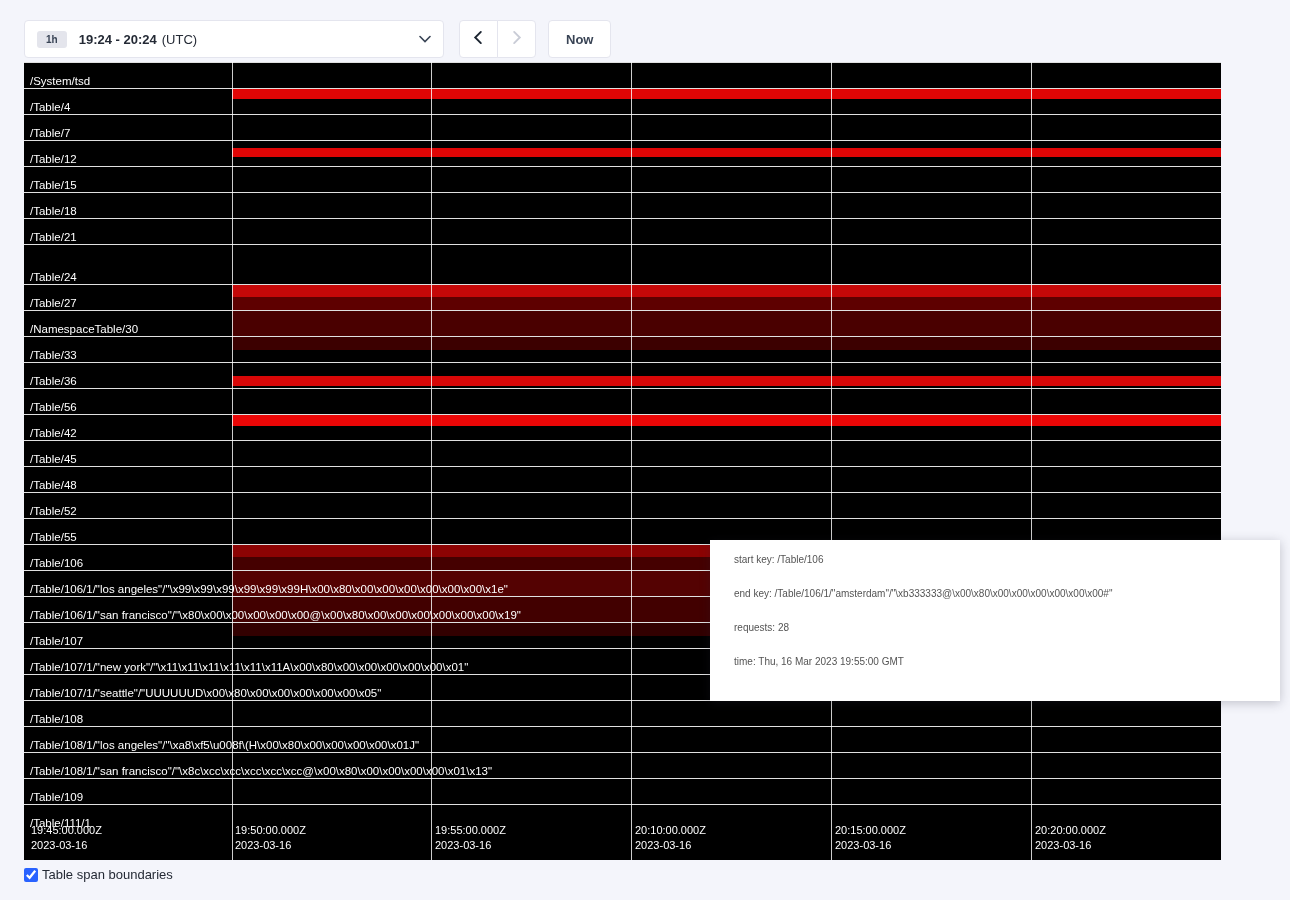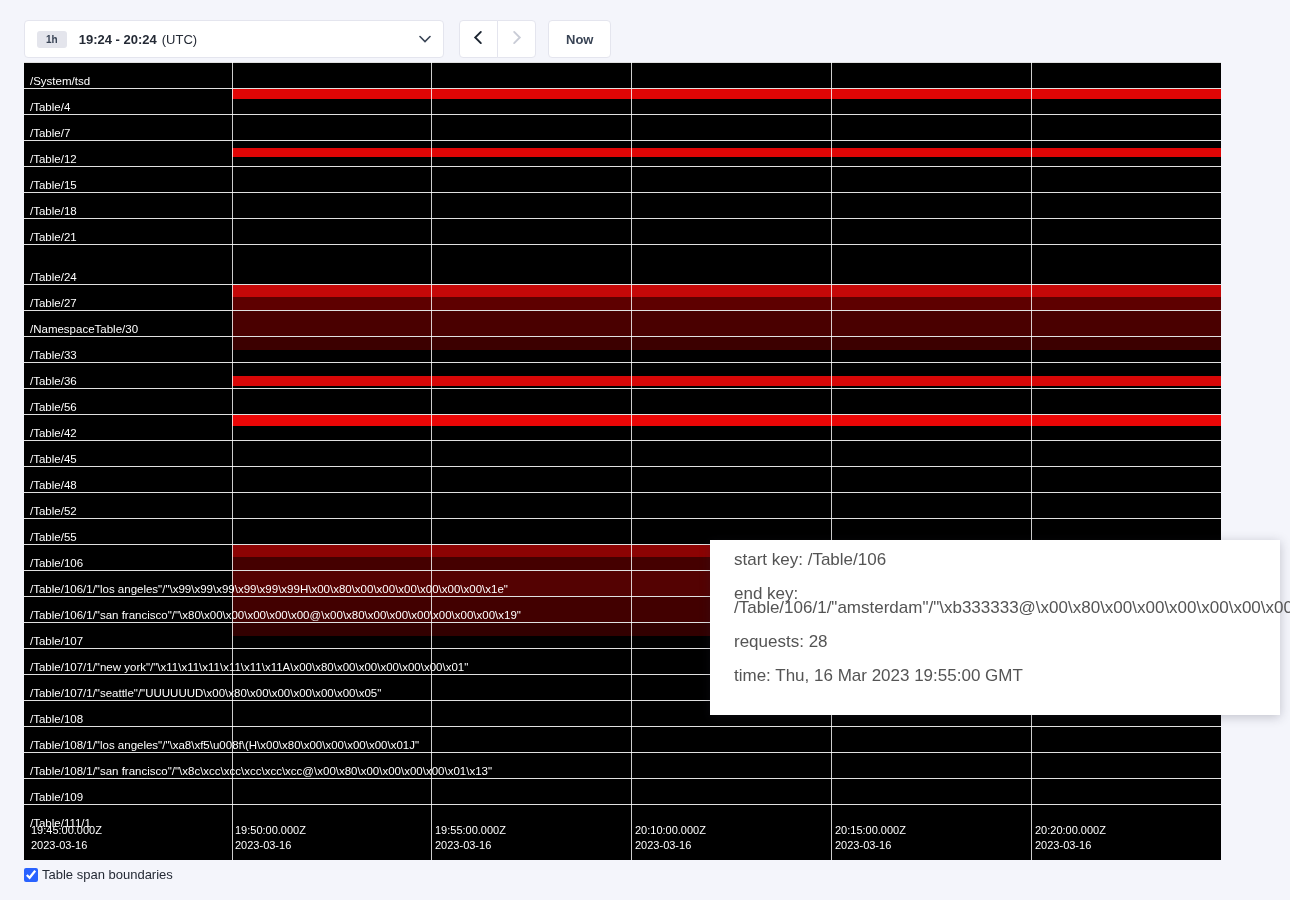--- a/index.html
+++ b/index.html
@@ -28,21 +28,21 @@
   .row-label{position:absolute;left:6px;bottom:1px;color:#fff;font-size:11.5px;font-weight:500;
     white-space:nowrap;z-index:3;letter-spacing:0;}
   .band-area{position:absolute;top:0;bottom:0;right:0;}
   .row-fill{position:absolute;left:0;right:0;top:0;bottom:0;}
   .heat-band{position:absolute;left:0;right:0;}
   .gridline{position:absolute;top:0;bottom:0;width:1px;background:rgba(255,255,255,0.8);z-index:2;}
   .axis-tick{position:absolute;bottom:7px;color:#fff;font-size:11px;font-weight:500;line-height:15px;z-index:5;white-space:nowrap;}
 
   
   .tooltip{position:absolute;left:710px;top:540px;width:570px;box-sizing:border-box;background:#fff;
-    box-shadow:0 2px 10px rgba(40,40,60,0.25);z-index:10;padding:13px 24px 16px 24px;color:#545454;font-size:17px;}
+    box-shadow:0 2px 10px rgba(40,40,60,0.25);z-index:10;padding:13px 24px 16px 24px;color:#545454;font-size:10px;}
   .tooltip div{line-height:14px;margin-bottom:20px;}
   .tooltip div:last-child{margin-bottom:16px;}
 
   
   .footer{position:absolute;left:24px;top:867px;display:flex;align-items:center;font-size:13px;color:#242a35;}
   .footer input{width:14px;height:14px;margin:0 4px 0 0;accent-color:#2962ff;cursor:pointer;}
   .footer label{cursor:default;}
 </style>
 </head>
 <body>

